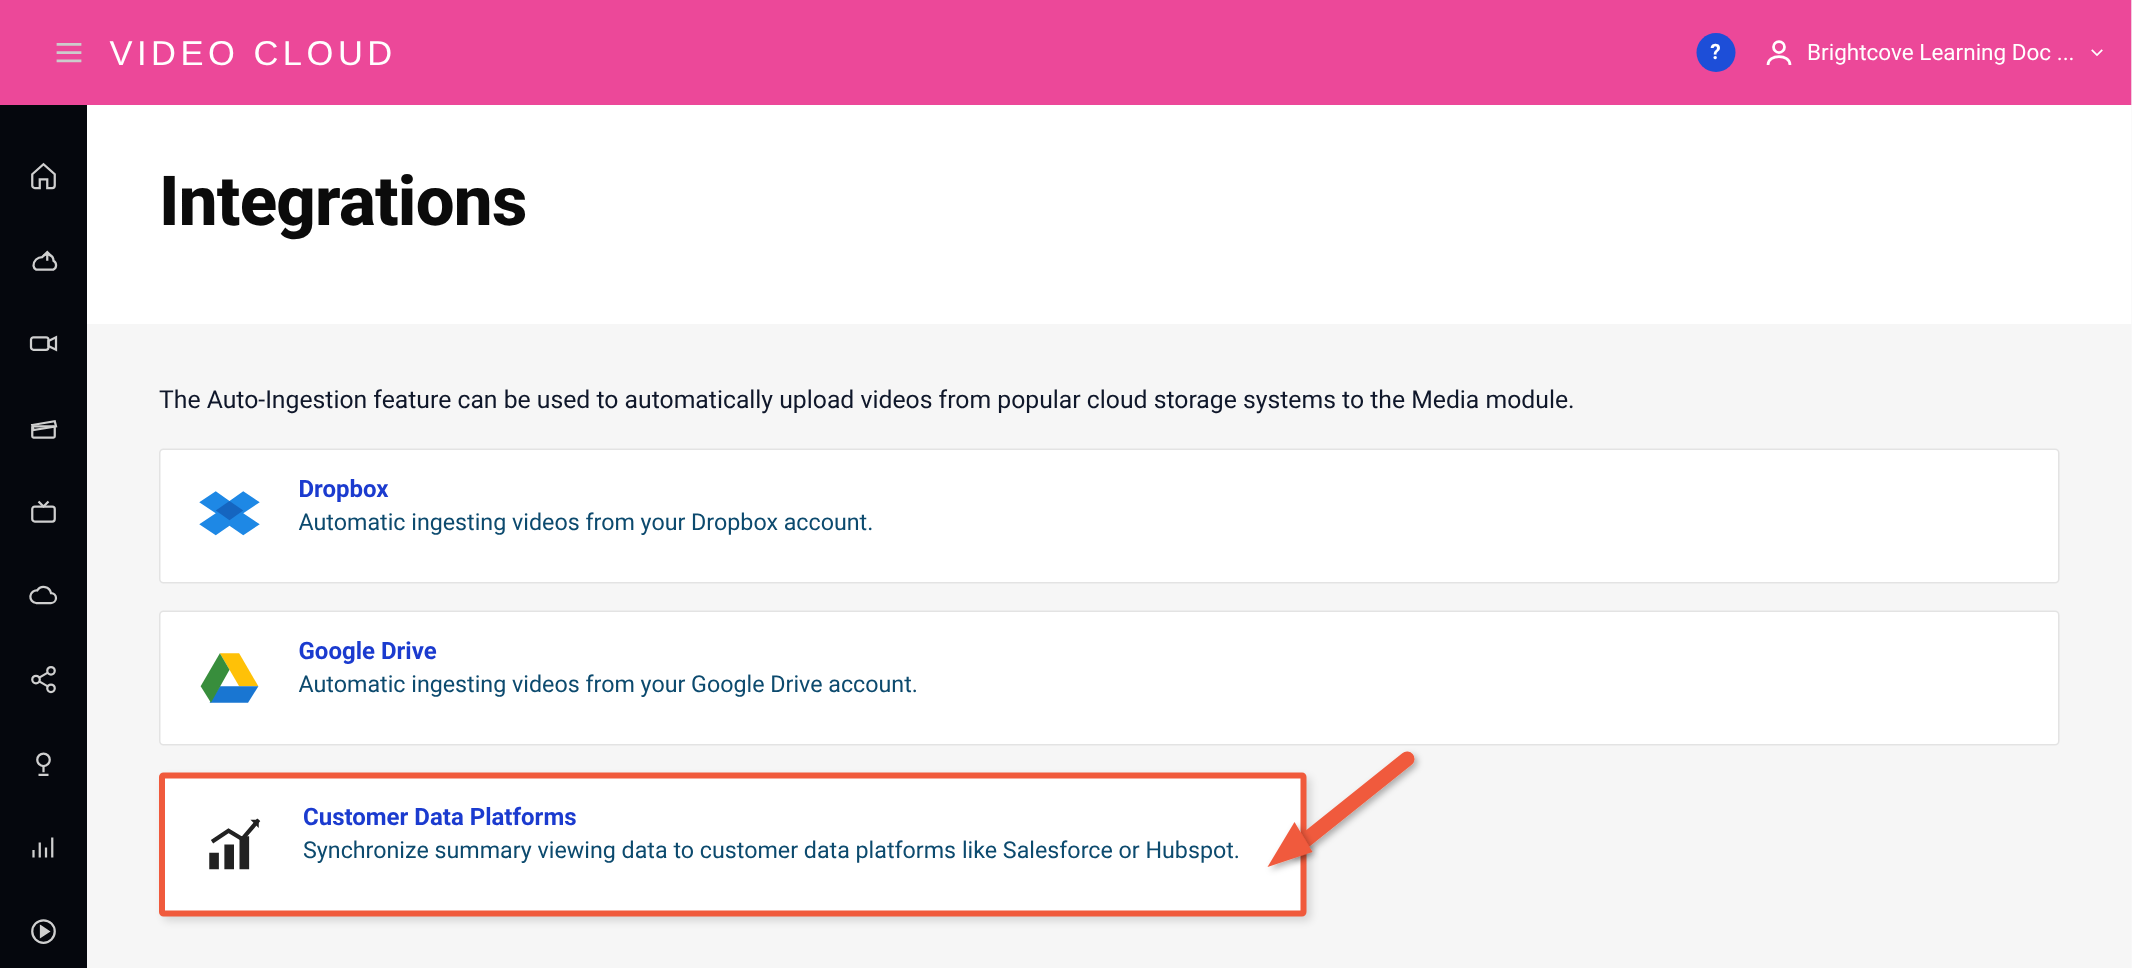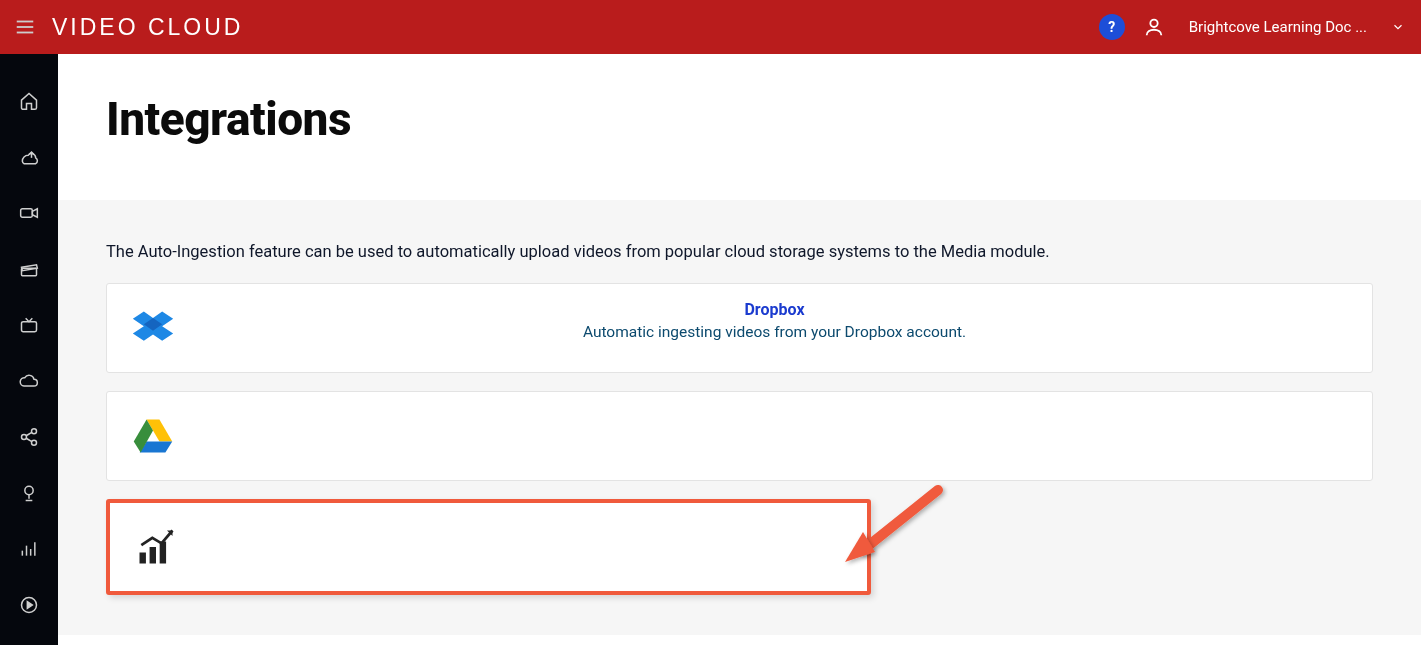--- a/index.html
+++ b/index.html
@@ -1,23 +1,23 @@
 <!DOCTYPE html>
 <html><head>
 <meta charset="utf-8">
 <style>
   * { margin: 0; padding: 0; box-sizing: border-box; }
   body { font-family: -apple-system, BlinkMacSystemFont, "Segoe UI", Roboto, Helvetica, Arial, sans-serif; background: #f5f5f5; }
   
   .topbar {
-    background: #b91c1c;
-    height: 54px;
+    background: #ec4899;
+    height: 70px;
     display: flex;
     align-items: center;
-    padding: 0 16px 0 4px;
+    padding: 0 16px 0 25px;
     color: #fff;
   }
   .hamburger {
     width: 42px; height: 42px;
     display: flex; align-items: center; justify-content: center;
     cursor: pointer;
     color: #ccc;
   }
   .hamburger svg { width: 22px; height: 22px; }
   .logo {
@@ -31,21 +31,21 @@
   .help-badge {
     width: 26px; height: 26px;
     background: #1d4ed8;
     border-radius: 50%;
     color: #fff; font-weight: bold; font-size: 14px;
     display: flex; align-items: center; justify-content: center;
     cursor: pointer;
     margin-right: 18px;
   }
   .user-area {
-    display: flex; align-items: center; gap: 24px;
+    display: flex; align-items: center; gap: 8px;
     cursor: pointer;
     font-size: 15px;
   }
   .user-area svg.person { width: 22px; height: 22px; }
   .user-area svg.chev { width: 14px; height: 14px; }
 
   .shell {
     display: flex;
     min-height: calc(100vh - 54px);
   }
@@ -105,21 +105,21 @@
     align-items: flex-start;
     position: relative;
   }
   .card .icon-slot {
     width: 48px; height: 48px;
     display: flex; align-items: center; justify-content: center;
     flex-shrink: 0;
     margin-top: 4px;
   }
   .card .icon-slot svg { width: 44px; height: 44px; }
-  .card-body { flex: 1; text-align: center; }
+  .card-body { flex: 1; }
   .card-title {
     color: #1b3bcf;
     font-weight: 700;
     font-size: 16px;
     margin-bottom: 4px;
     cursor: pointer;
   }
   .card-desc {
     color: #0c4a6e;
     font-size: 15.5px;
@@ -256,32 +256,40 @@
         </div>
 
         <div class="card">
           <div class="icon-slot">
             <svg viewBox="0 0 48 48">
                 <path fill="#FFC107" d="M17 6h14l14 24H31z"></path>
                 <path fill="#1976D2" d="M9.5 42L17 30h28l-7.5 12z"></path>
                 <path fill="#388E3C" d="M17 6L3 30l7.5 12L24 18z"></path>
               </svg>
           </div>
+          <div class="card-body">
+            <div class="card-title">Google Drive</div>
+            <div class="card-desc">Automatic ingesting videos from your Google Drive account.</div>
+          </div>
         </div>
 
         <div class="card highlighted">
           <div class="icon-slot">
             <svg viewBox="0 0 48 48" fill="#222">
                 <rect x="6" y="30" width="7" height="12"></rect>
                 <rect x="17" y="24" width="7" height="18"></rect>
                 <rect x="28" y="18" width="7" height="24"></rect>
                 <path d="M8 22 L20 14 L30 20 L42 6" stroke="#222" stroke-width="3" fill="none"></path>
                 <polygon points="42,6 36,6 42,12"></polygon>
               </svg>
           </div>
+          <div class="card-body">
+            <div class="card-title">Customer Data Platforms</div>
+            <div class="card-desc">Synchronize summary viewing data to customer data platforms like Salesforce or Hubspot.</div>
+          </div>
         </div>
       </div>
 
       <svg class="arrow-overlay" style="left:775px; top:280px; width:120px; height:90px;" viewBox="0 0 120 90">
         <defs>
           <filter id="sh" x="-20%" y="-20%" width="160%" height="160%">
             <feDropShadow dx="2" dy="2" stdDeviation="2" flood-color="rgba(0,0,0,0.3)"></feDropShadow>
           </filter>
         </defs>
         <line x1="105" y1="10" x2="30" y2="70" stroke="#f05a3c" stroke-width="10" stroke-linecap="round" filter="url(#sh)"></line>

